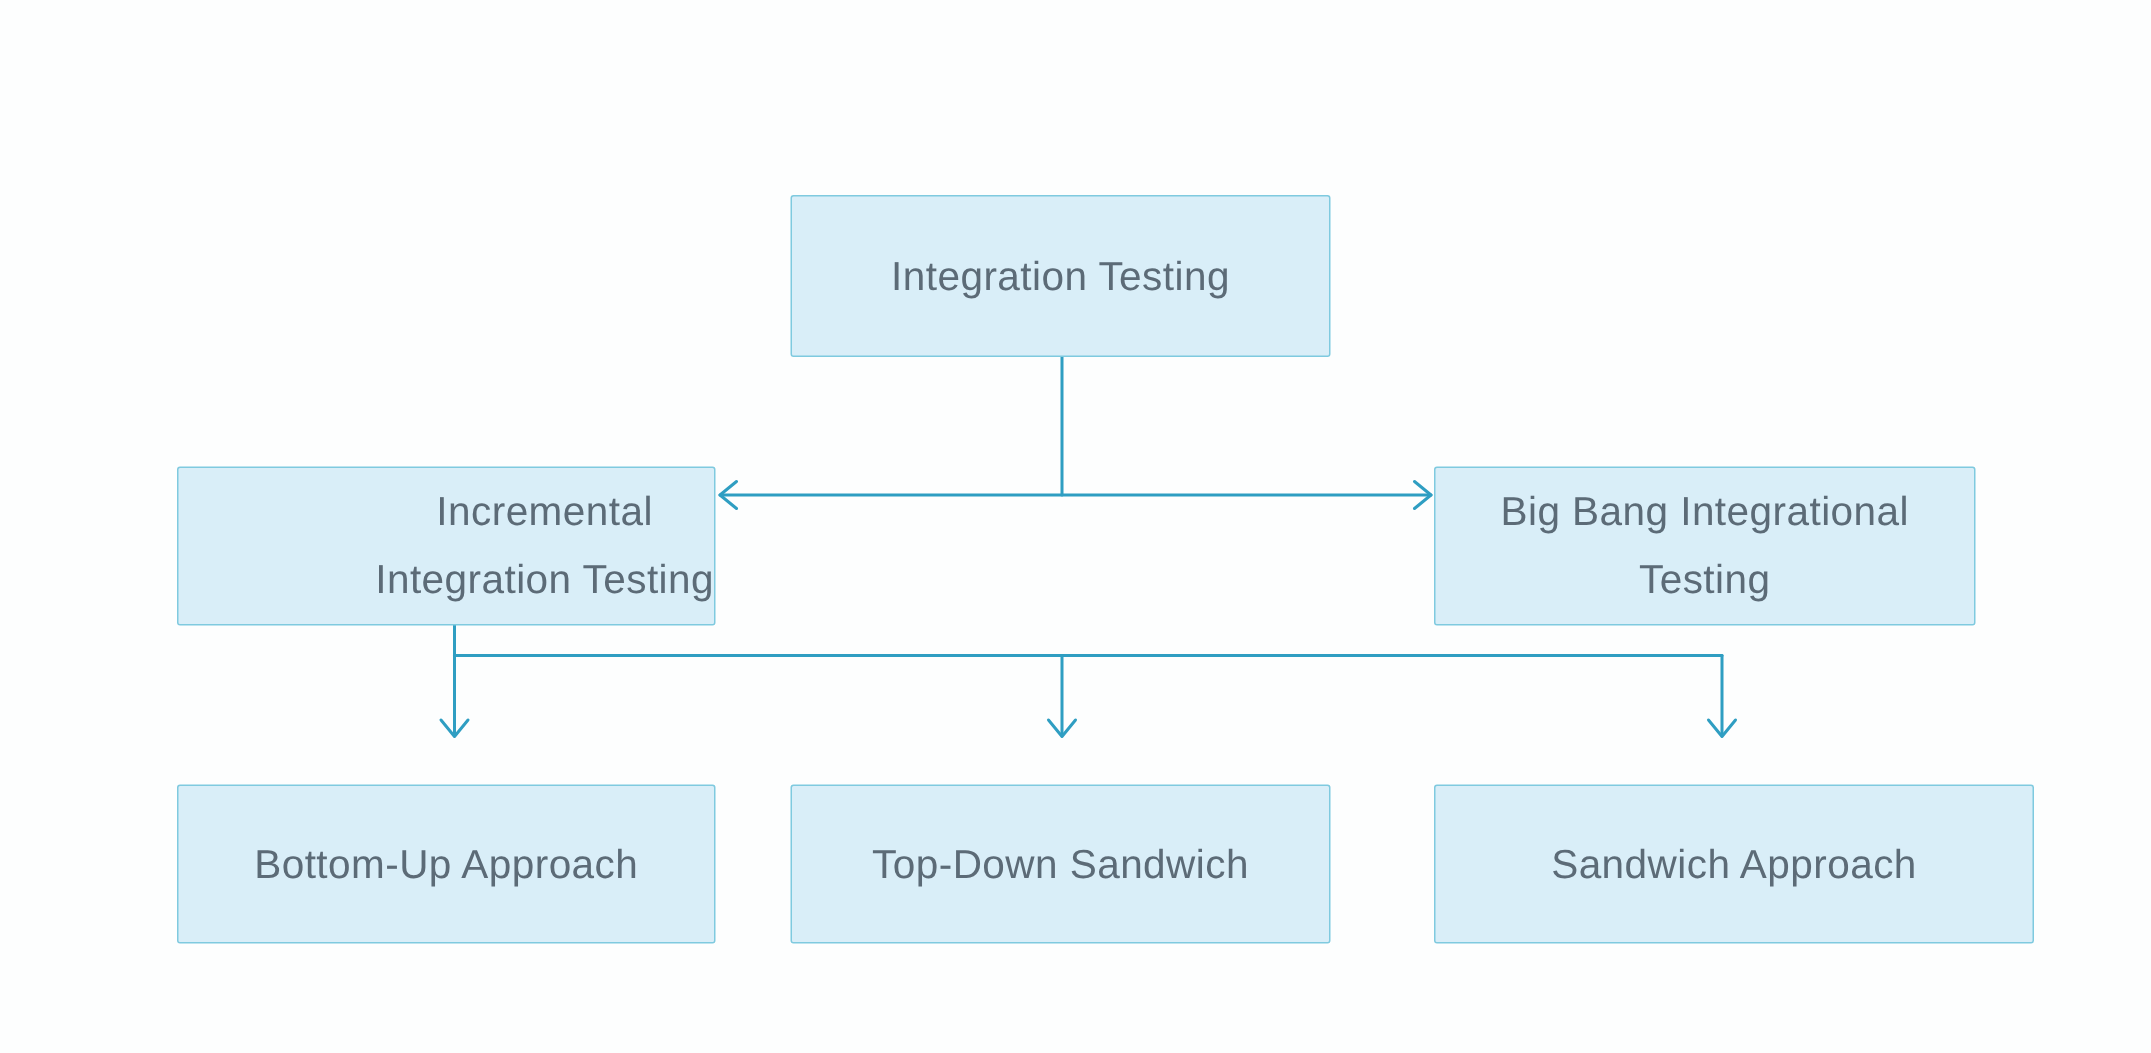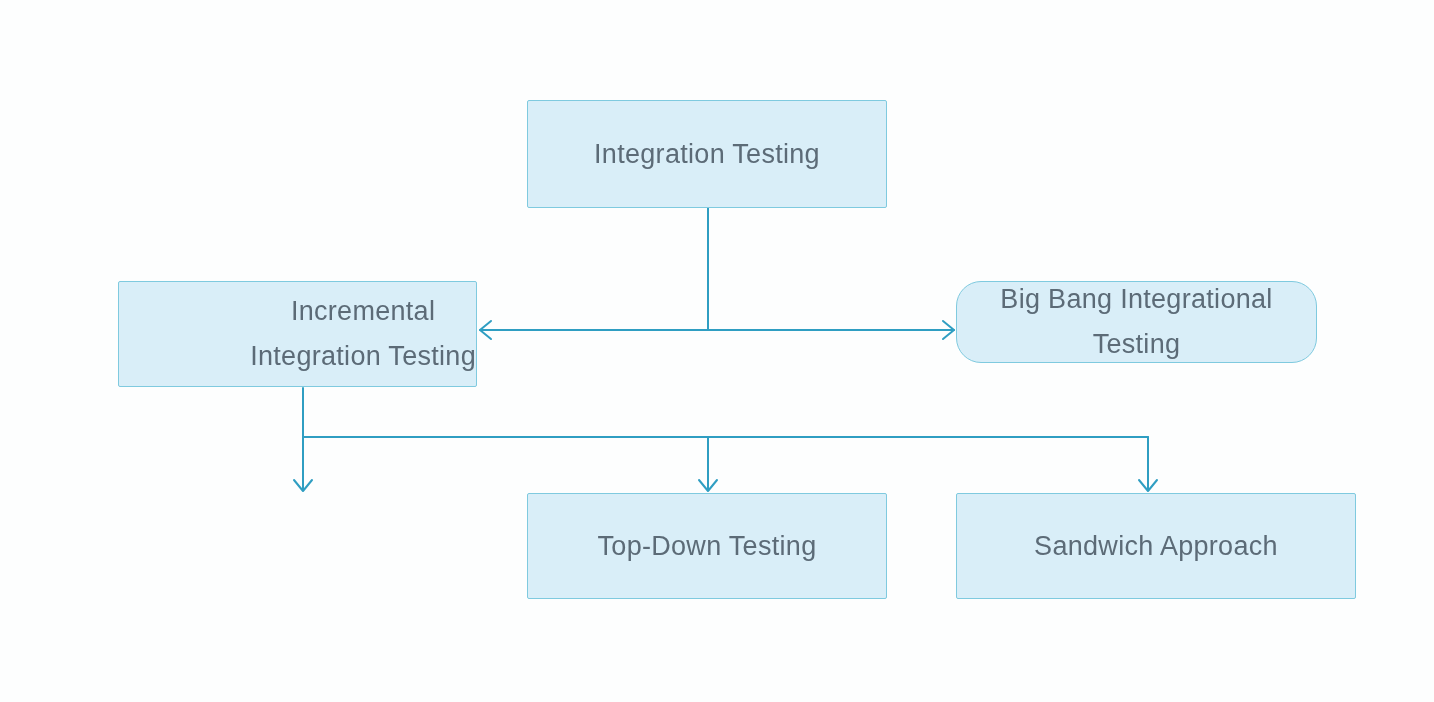--- a/index.html
+++ b/index.html
@@ -35,20 +35,21 @@
     stroke-linejoin: round;
   }
   .node {
     position: absolute;
     display: flex;
     align-items: center;
     justify-content: center;
     background: var(--node-fill);
     border: 1px solid var(--node-border);
     border-radius: 2px;
+    margin-top: 30px;
   }
   .node-label {
     font-size: 27px;
     line-height: 45px;
     font-weight: 400;
     letter-spacing: 0.3px;
     color: var(--node-text);
     text-align: center;
     white-space: pre-line;
   }
@@ -80,27 +81,30 @@
 
   <div class="node" style="left:527px; top:100px; width:360px; height:108px;">
     <span class="node-label">Integration Testing</span>
   </div>
 
   <div class="node" style="left:118px; top:281px; width:359px; height:106px;justify-content:flex-end;">
     <span class="node-label">Incremental
 Integration Testing</span>
   </div>
 
-  <div class="node" style="left:956px; top:281px; width:361px; height:82px;border-radius:25px;">
+  <div class="node" style="left:956px; top:281px; width:361px; height:106px;">
     <span class="node-label">Big Bang Integrational
 Testing</span>
   </div>
 
+  <div class="node" style="left:118px; top:493px; width:359px; height:106px;">
+    <span class="node-label">Bottom-Up Approach</span>
+  </div>
 
   <div class="node" style="left:527px; top:493px; width:360px; height:106px;">
-    <span class="node-label">Top-Down Testing</span>
+    <span class="node-label">Top-Down Sandwich</span>
   </div>
 
   <div class="node" style="left:956px; top:493px; width:400px; height:106px;">
     <span class="node-label">Sandwich Approach</span>
   </div>
 
 </div>
 
 </body></html>

